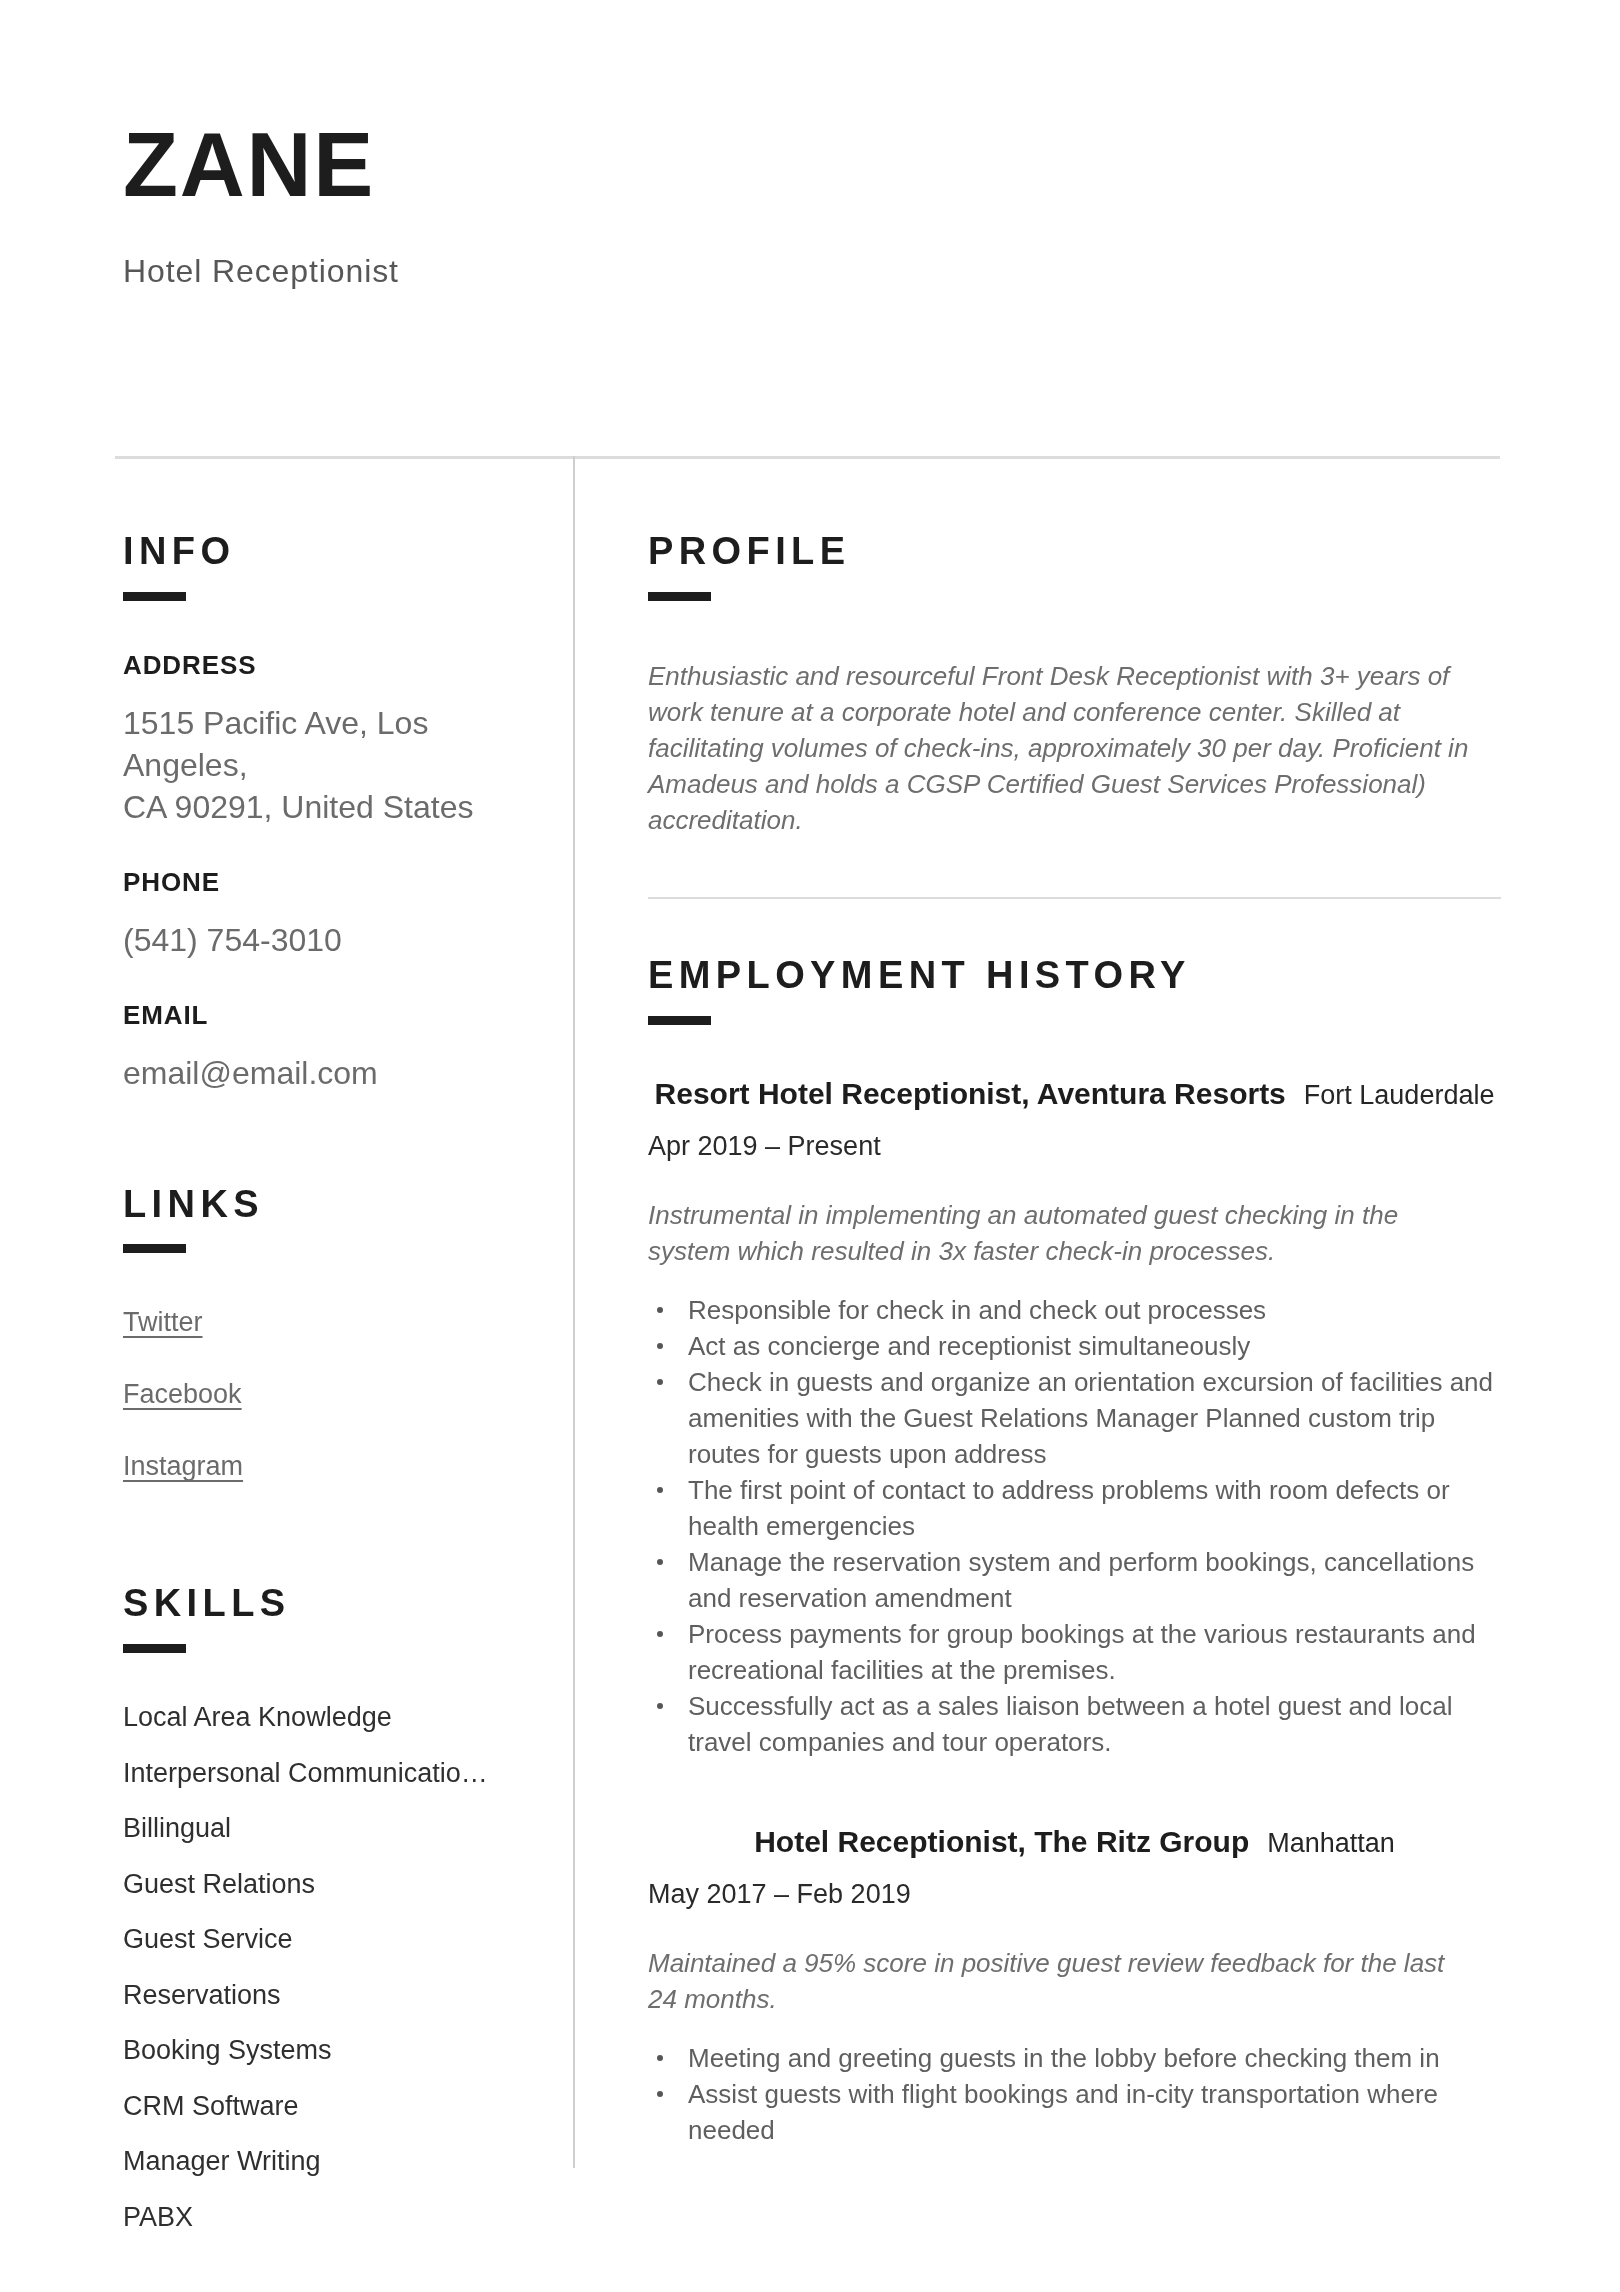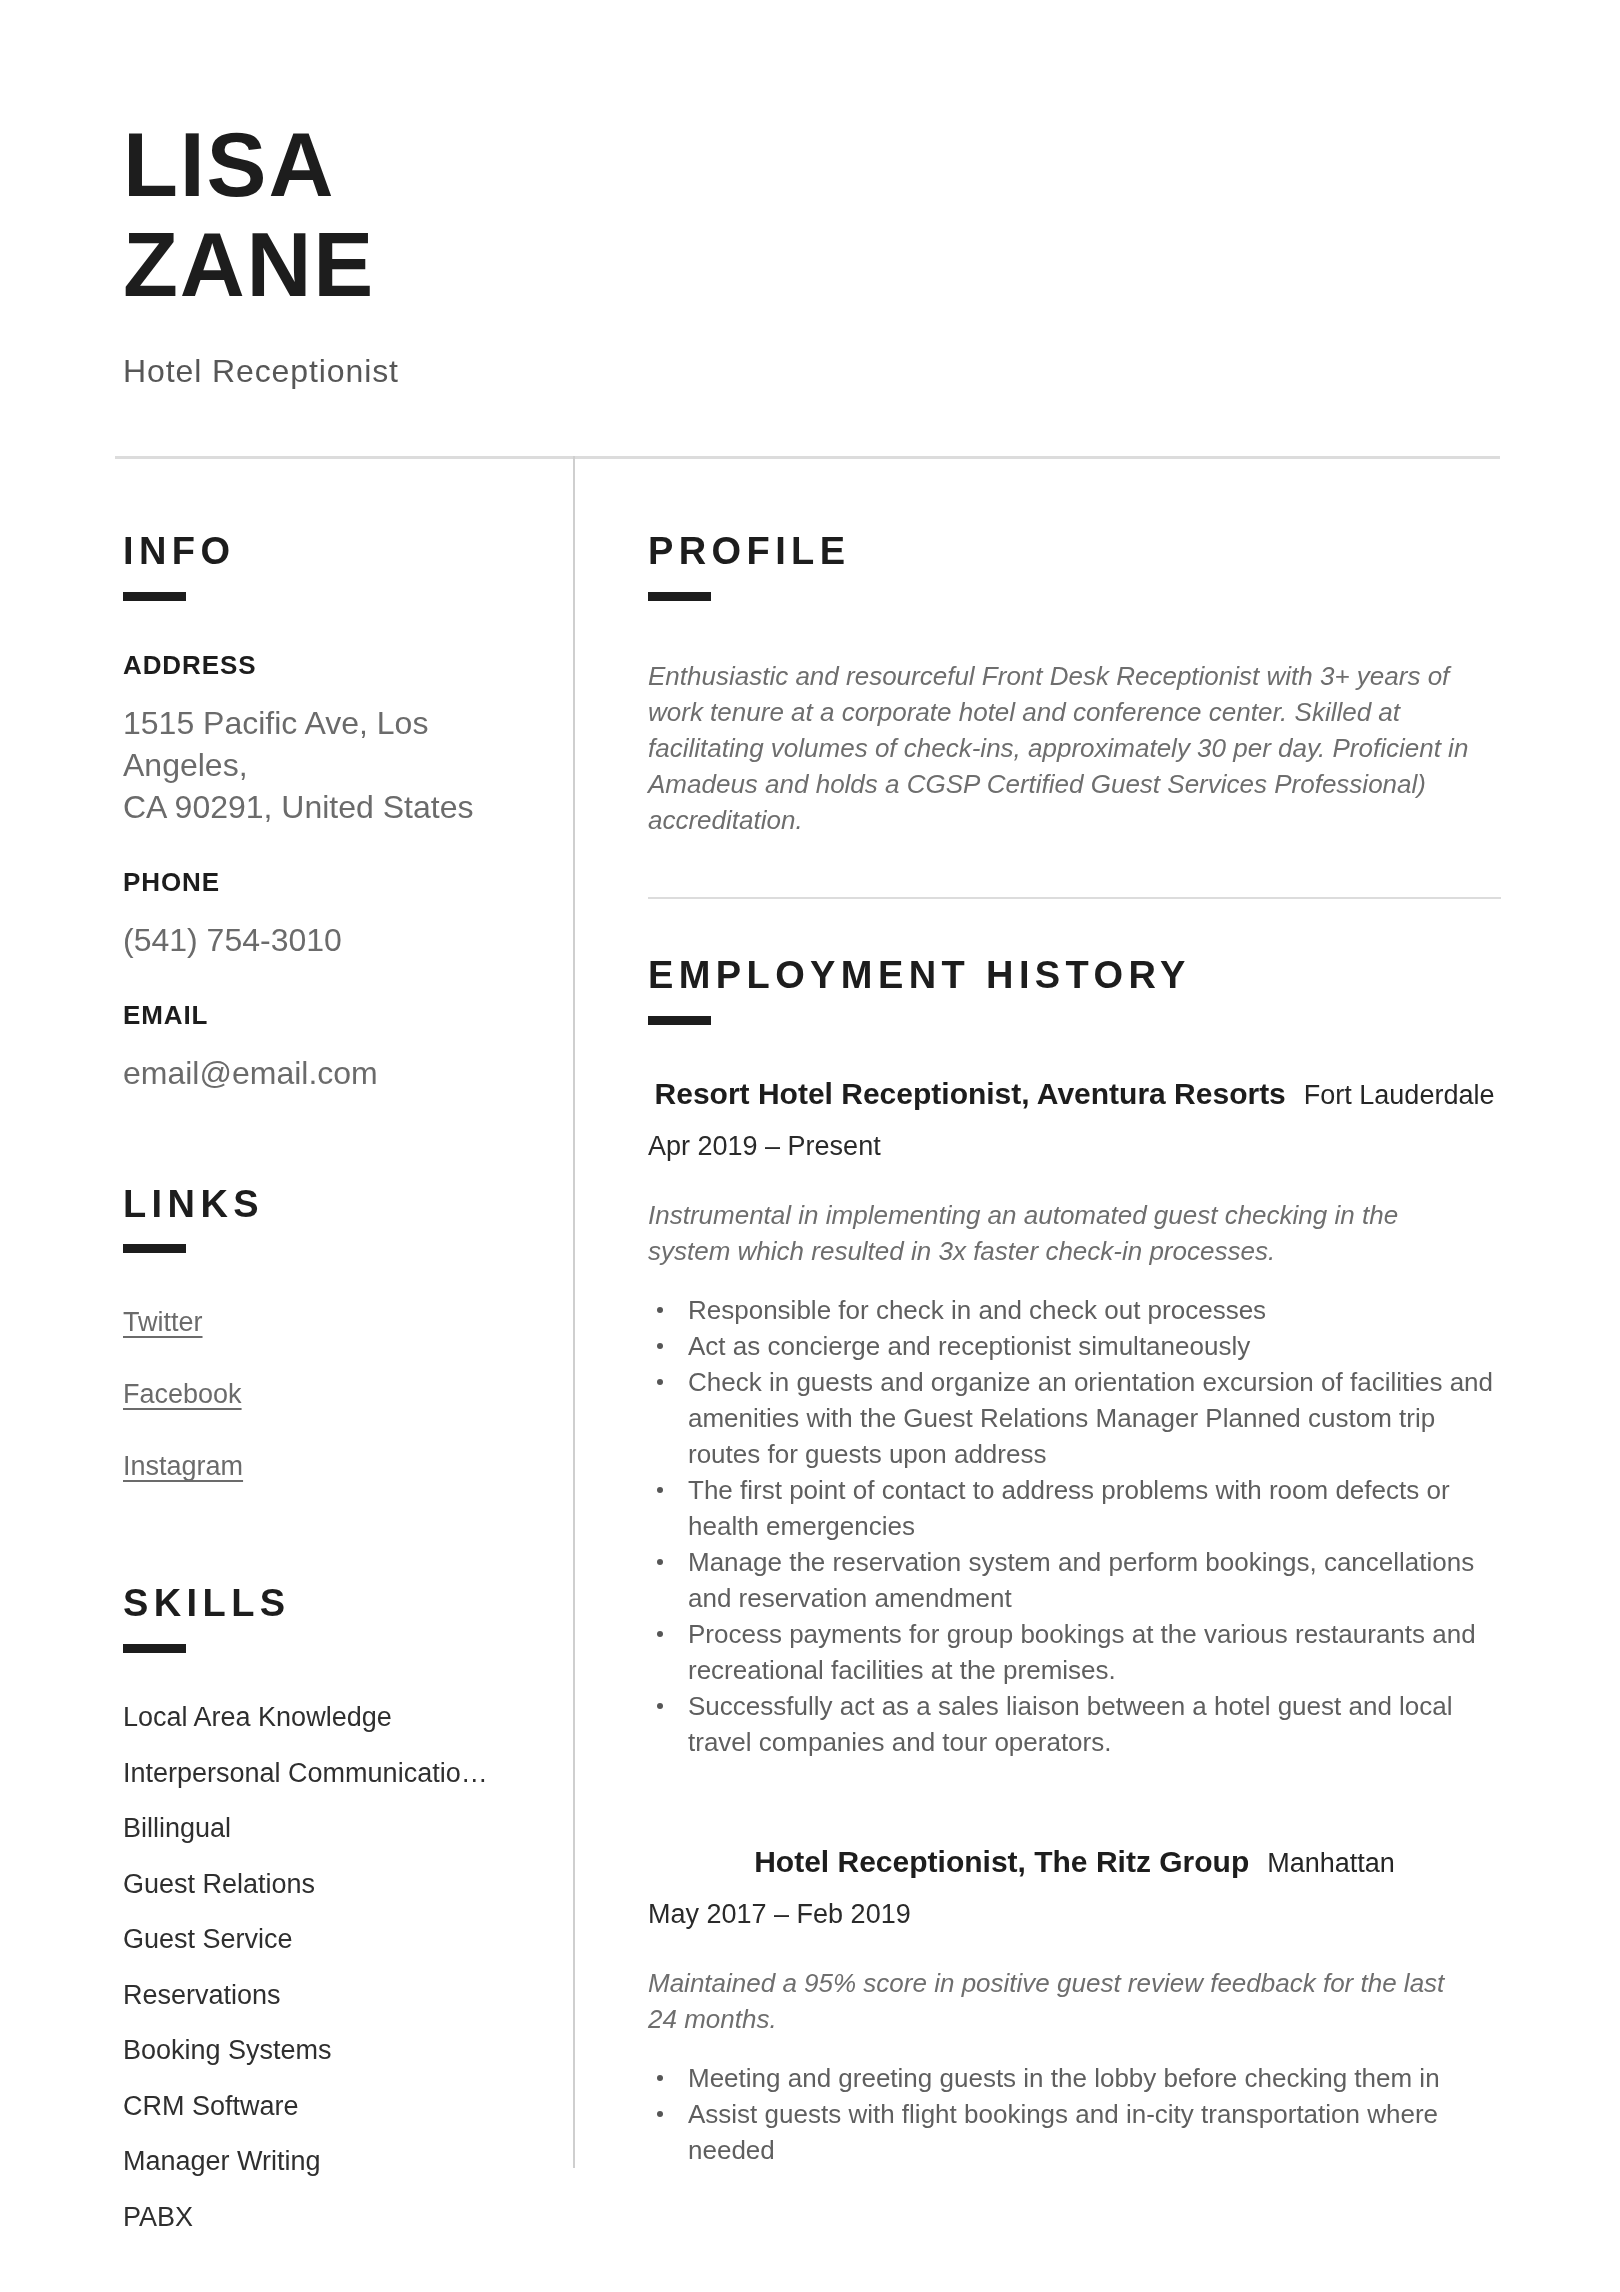--- a/index.html
+++ b/index.html
@@ -80,21 +80,21 @@
   
   .profile-text {
     margin-top: 57px; font-size: 26px; line-height: 36px;
     font-style: italic; color: #6e6e6e; max-width: 837px;
   }
   .section-divider {
     margin-top: 59px; height: 2.7px; background: var(--divider); width: 100%;
   }
   .employment-heading { margin-top: 56px; }
   .job { margin-top: 50px; }
-  .job.second { margin-top: 83px; }
+  .job.second { margin-top: 63px; }
   .job-header {
     display: flex; justify-content: center; align-items: baseline;
   }
   .job-title {
     font-size: 30px; font-weight: 700; line-height: 38px; color: var(--text-primary);
   }
   .job-location {
     font-size: 27px; font-weight: 400; color: #262626; white-space: nowrap; margin-left: 18px;
   }
   .job-date { margin-top: 16px; font-size: 27px; line-height: 34px; color: #2a2a2a; }
@@ -112,21 +112,20 @@
     width: 6.3px; height: 6.3px; border-radius: 50%; background: #565656;
   }
 </style>
 </head>
 <body>
 
 <div class="page">
 
   <header class="header">
     <h1 class="name">
-      <div>LISA</div>
       <div>ZANE</div>
     </h1>
     <div class="subtitle">Hotel Receptionist</div>
   </header>
 
   <div class="top-divider"></div>
   <div class="v-divider"></div>
 
   <aside class="left-col">
 

